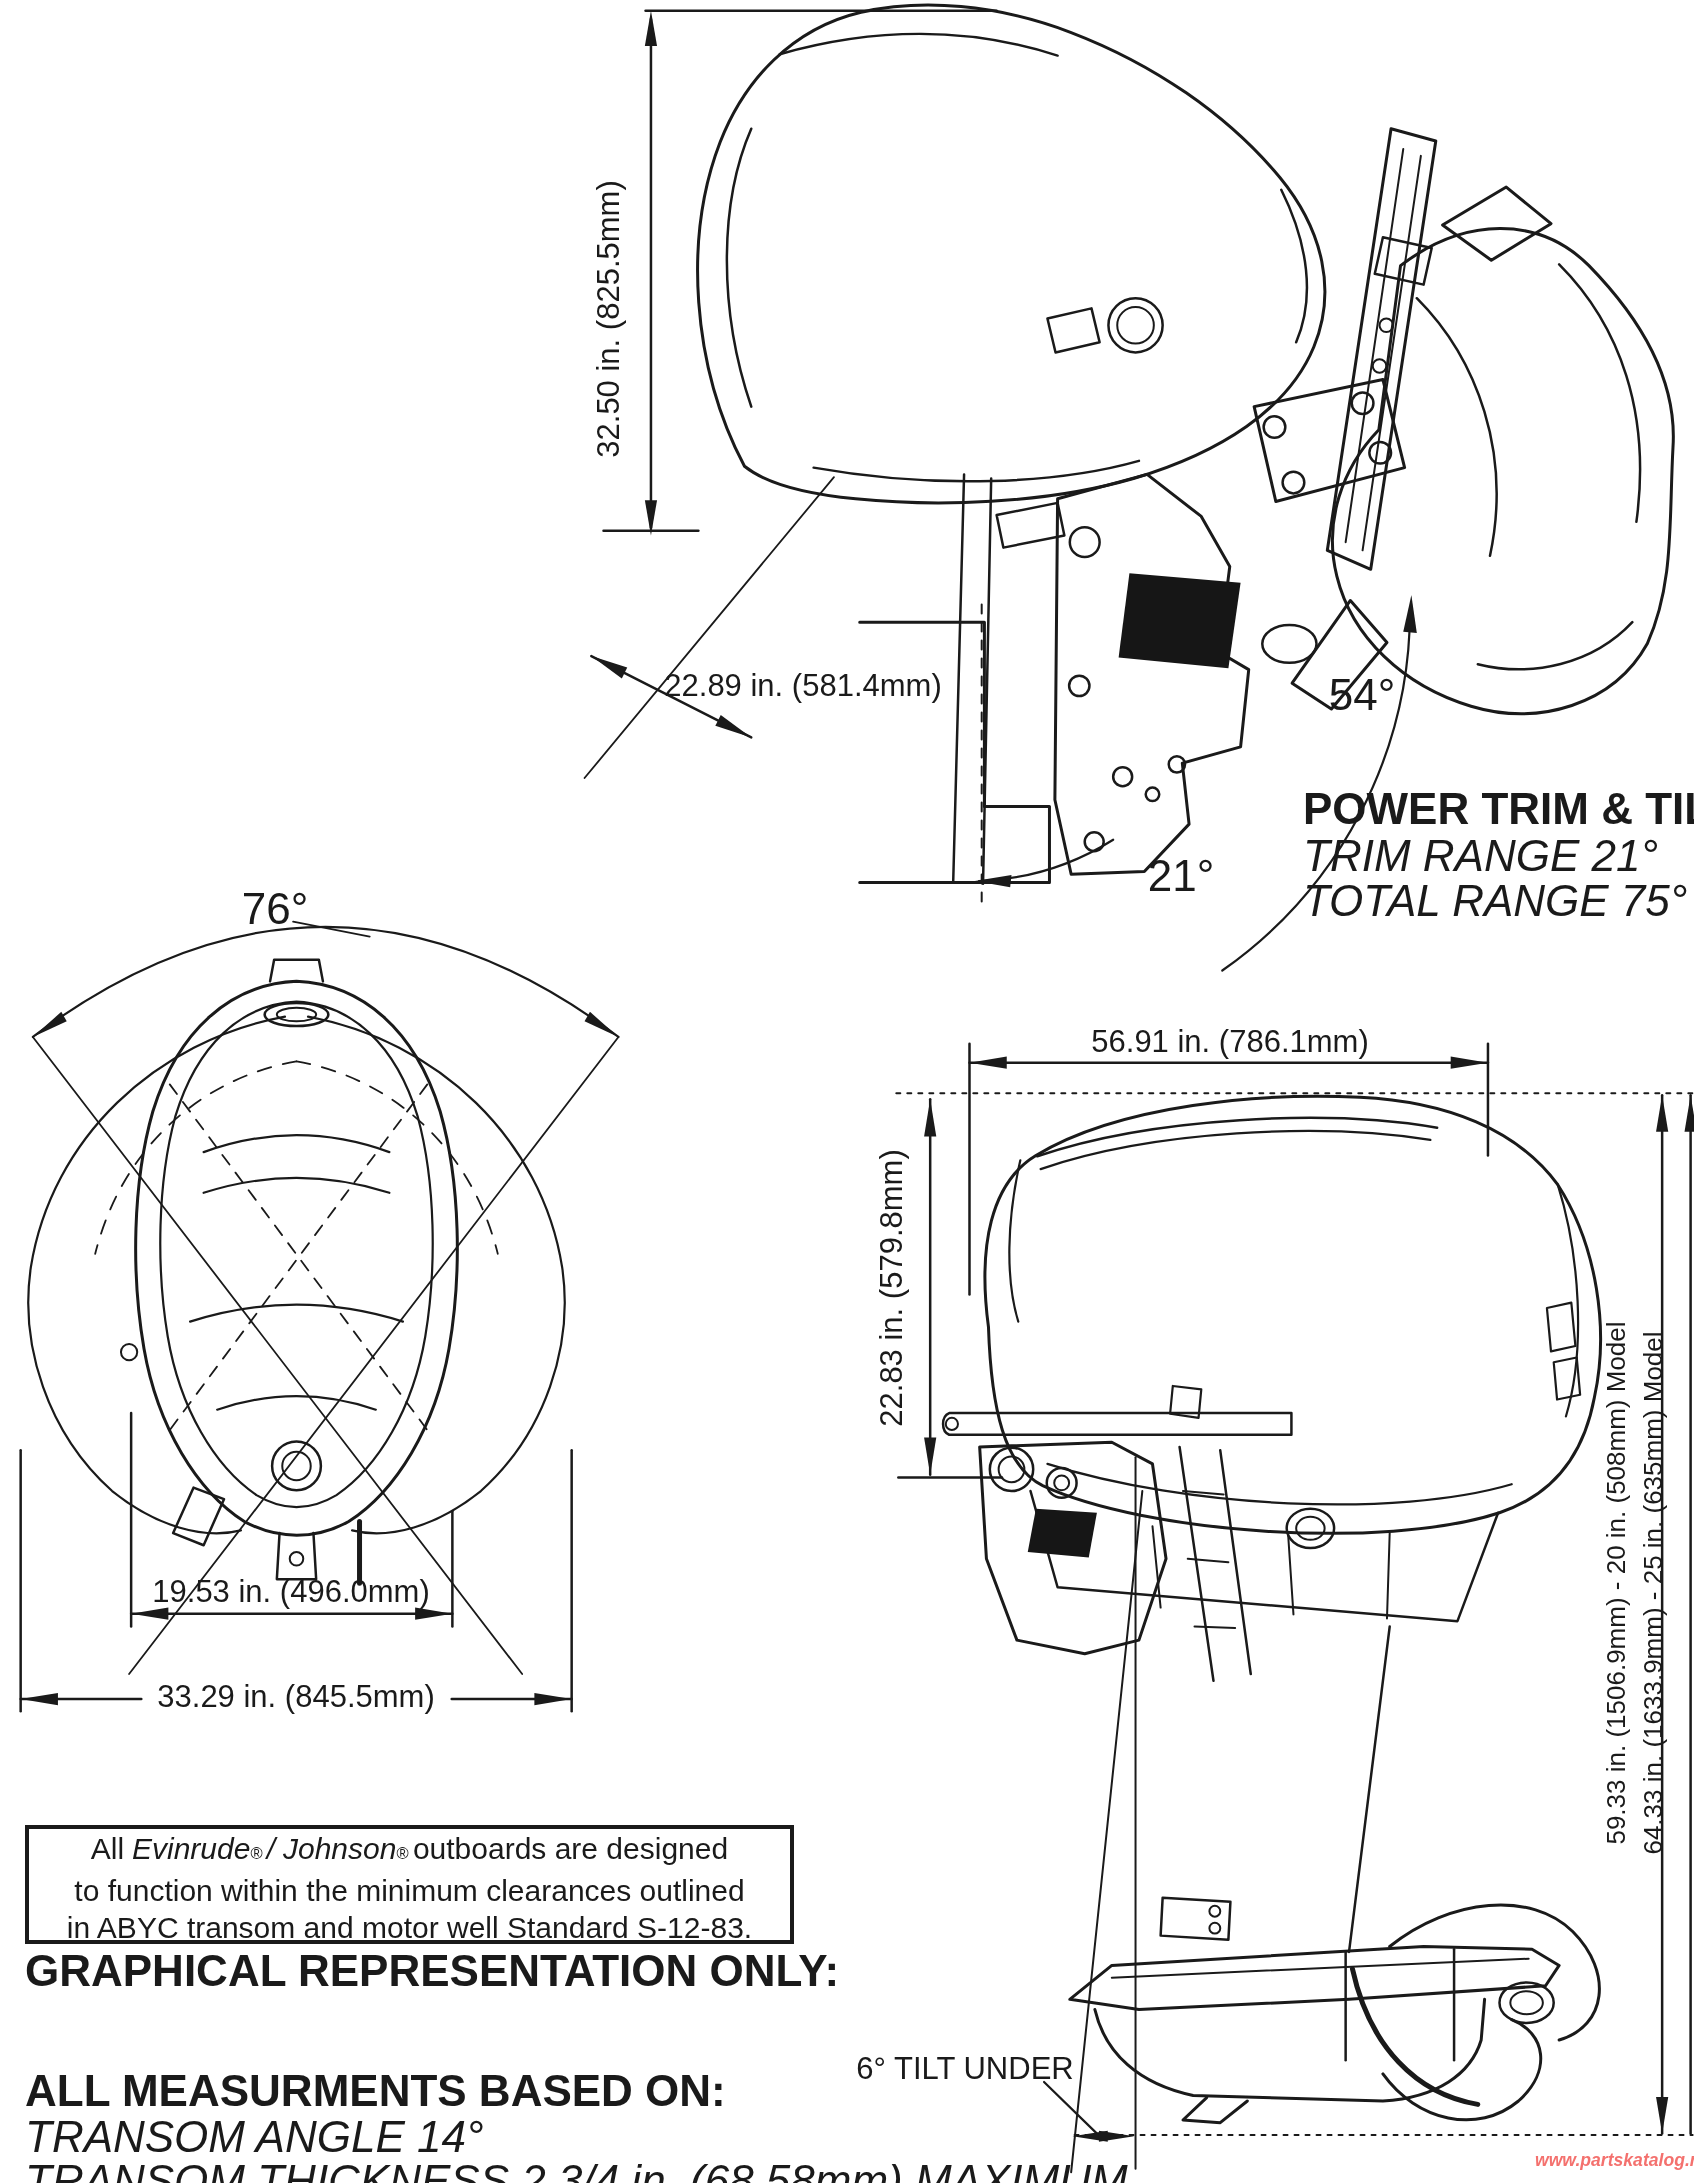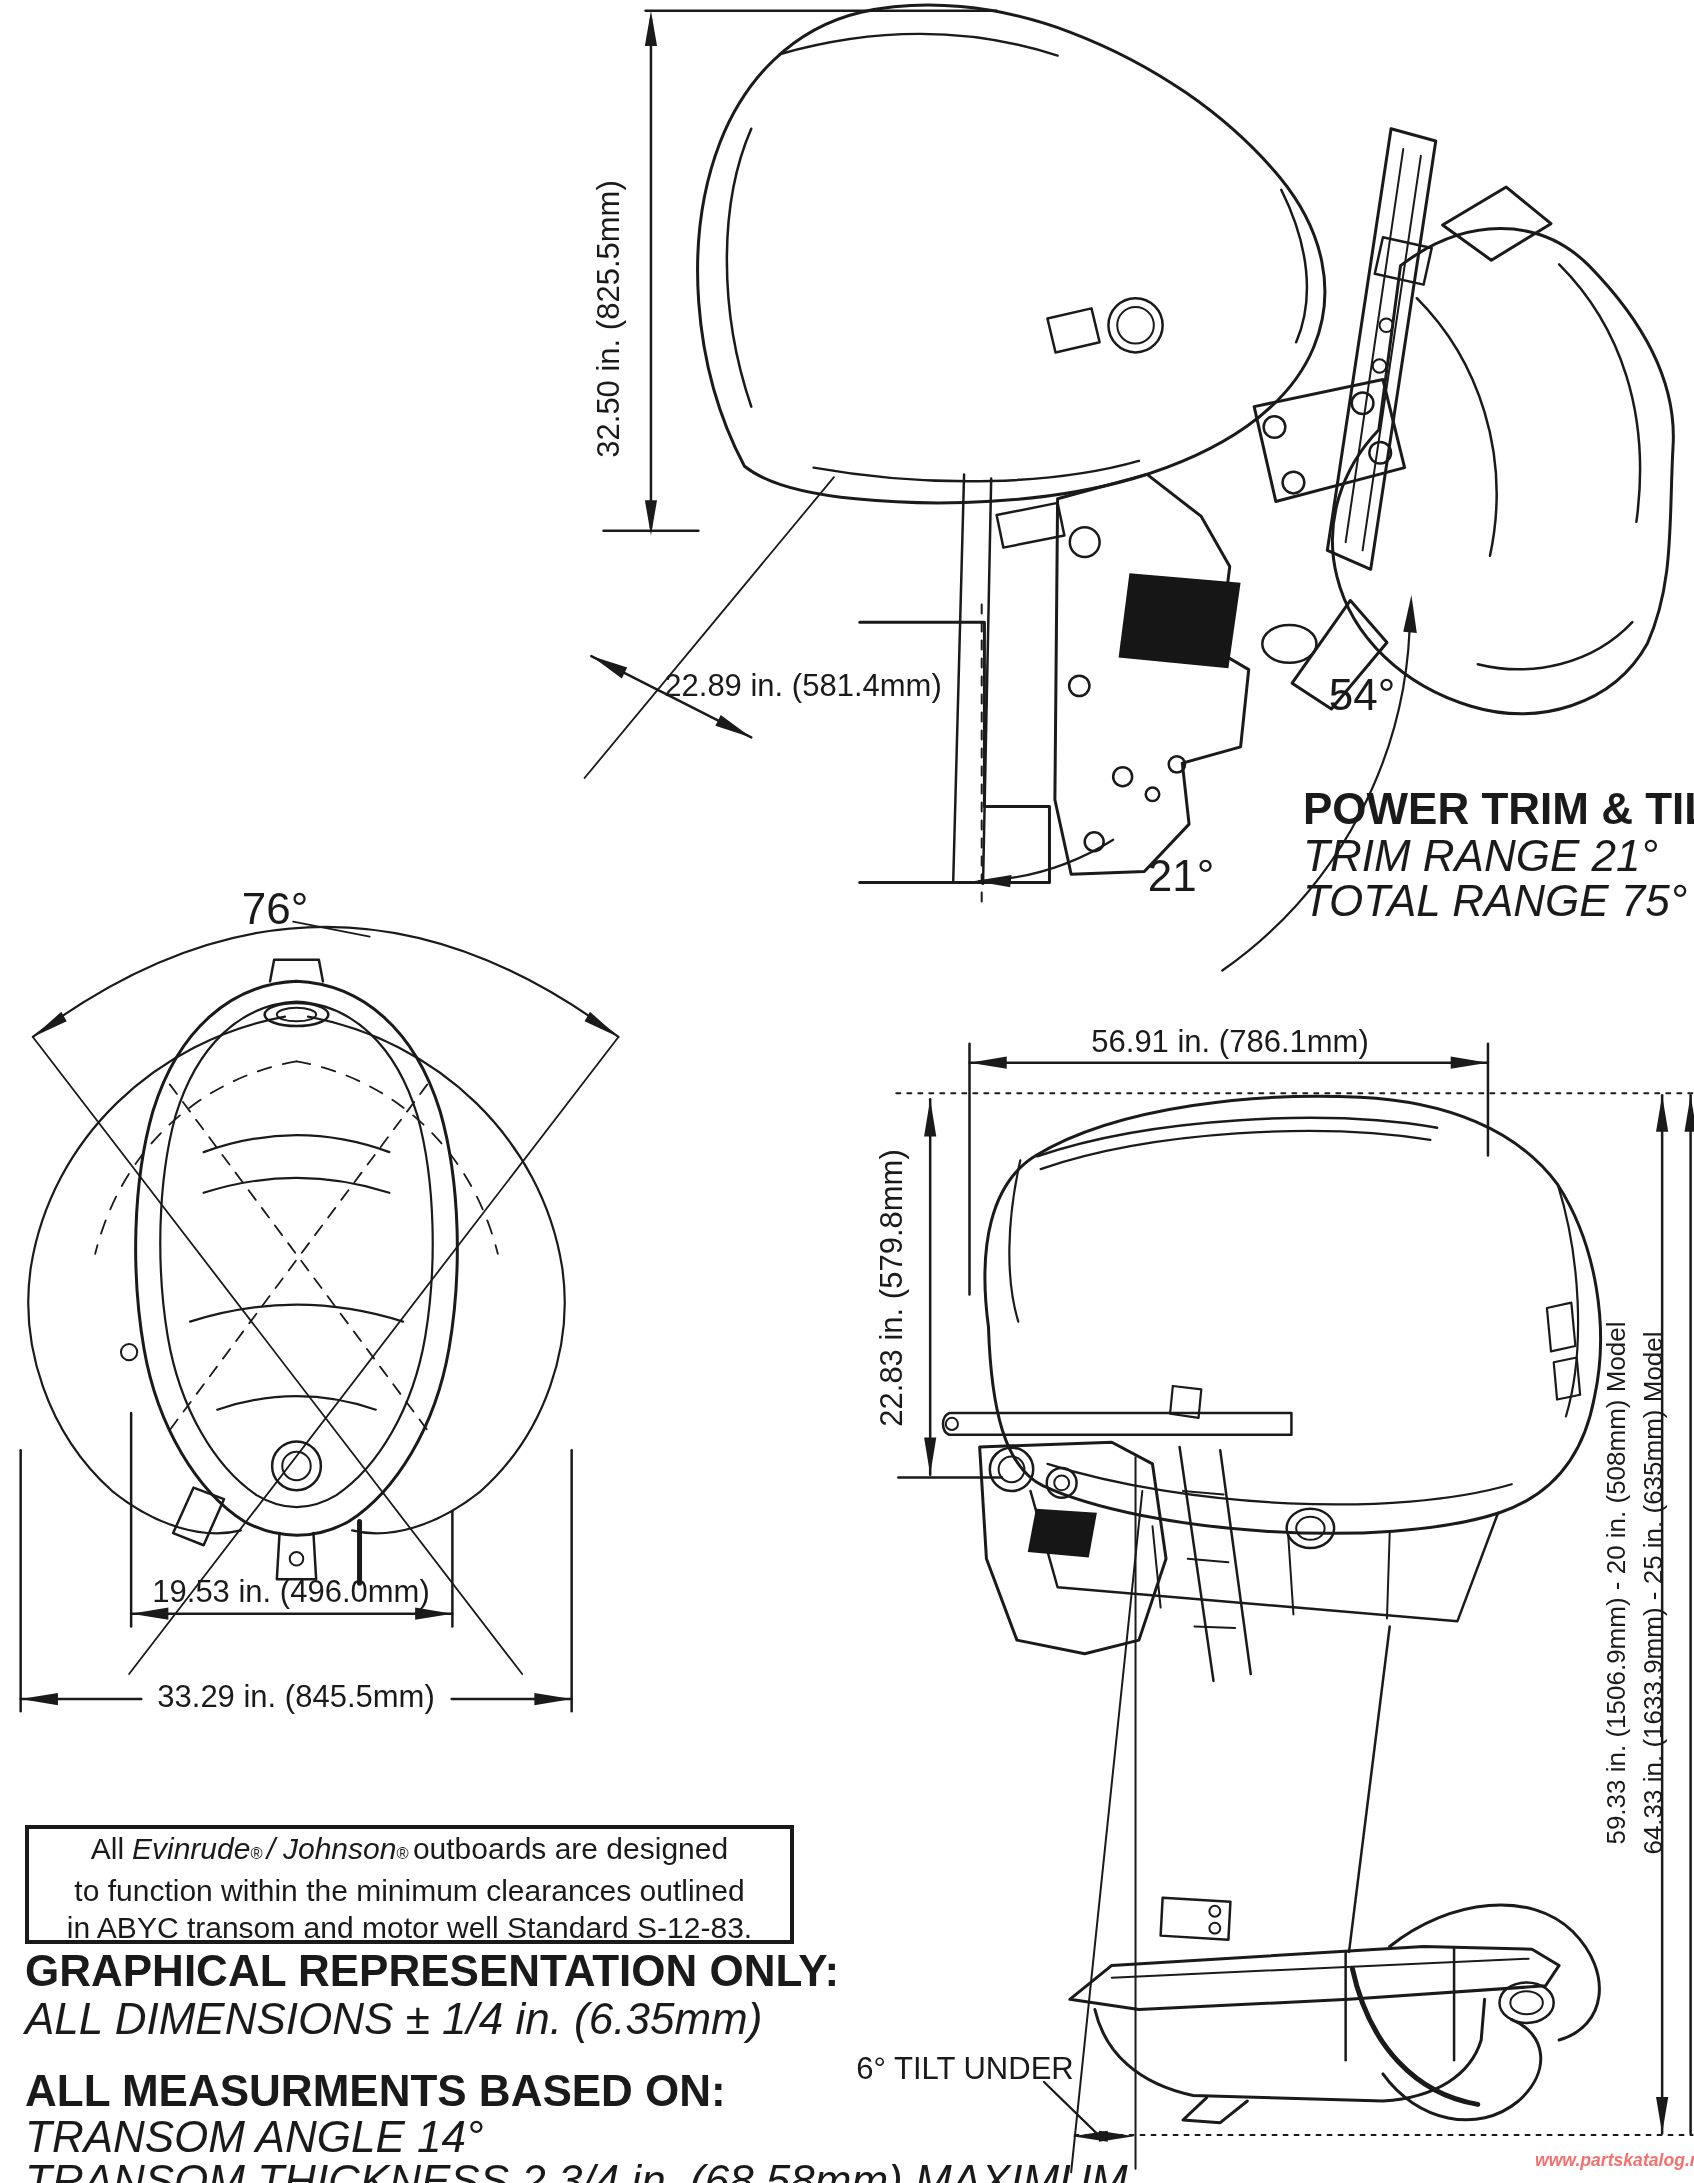--- a/index.html
+++ b/index.html
@@ -264,21 +264,20 @@
 
 <div class="notebox">
   <div>
     <span class="sp">All</span><span class="ital">Evinrude</span><span class="reg sp">®</span><span class="sp ital">/</span><span class="ital">Johnson</span><span class="reg sp">®</span><span>outboards are designed</span>
   </div>
   <div>to function within the minimum clearances outlined</div>
   <div>in ABYC transom and motor well Standard S-12-83.</div>
 </div>
 
 <div class="lbl anchor bold footer" style="left:25px;top:1939px;">GRAPHICAL REPRESENTATION ONLY:</div>
-<div class="lbl anchor ital footer" style="left:25px;top:1987px;">ALL DIMENSIONS ± 1/4 in. (6.35mm)</div>
 <div class="lbl anchor bold footer" style="left:25px;top:2059px;">ALL MEASURMENTS BASED ON:</div>
 <div class="lbl anchor ital footer" style="left:25px;top:2105px;">TRANSOM ANGLE 14°</div>
 <div class="lbl anchor ital footer" style="left:25px;top:2149px;">TRANSOM THICKNESS 2 3/4 in. (68.58mm) MAXIMUM</div>
 
 <div class="wm">www.partskatalog.ru</div>
 
 </div>
 
 
 </body></html>

